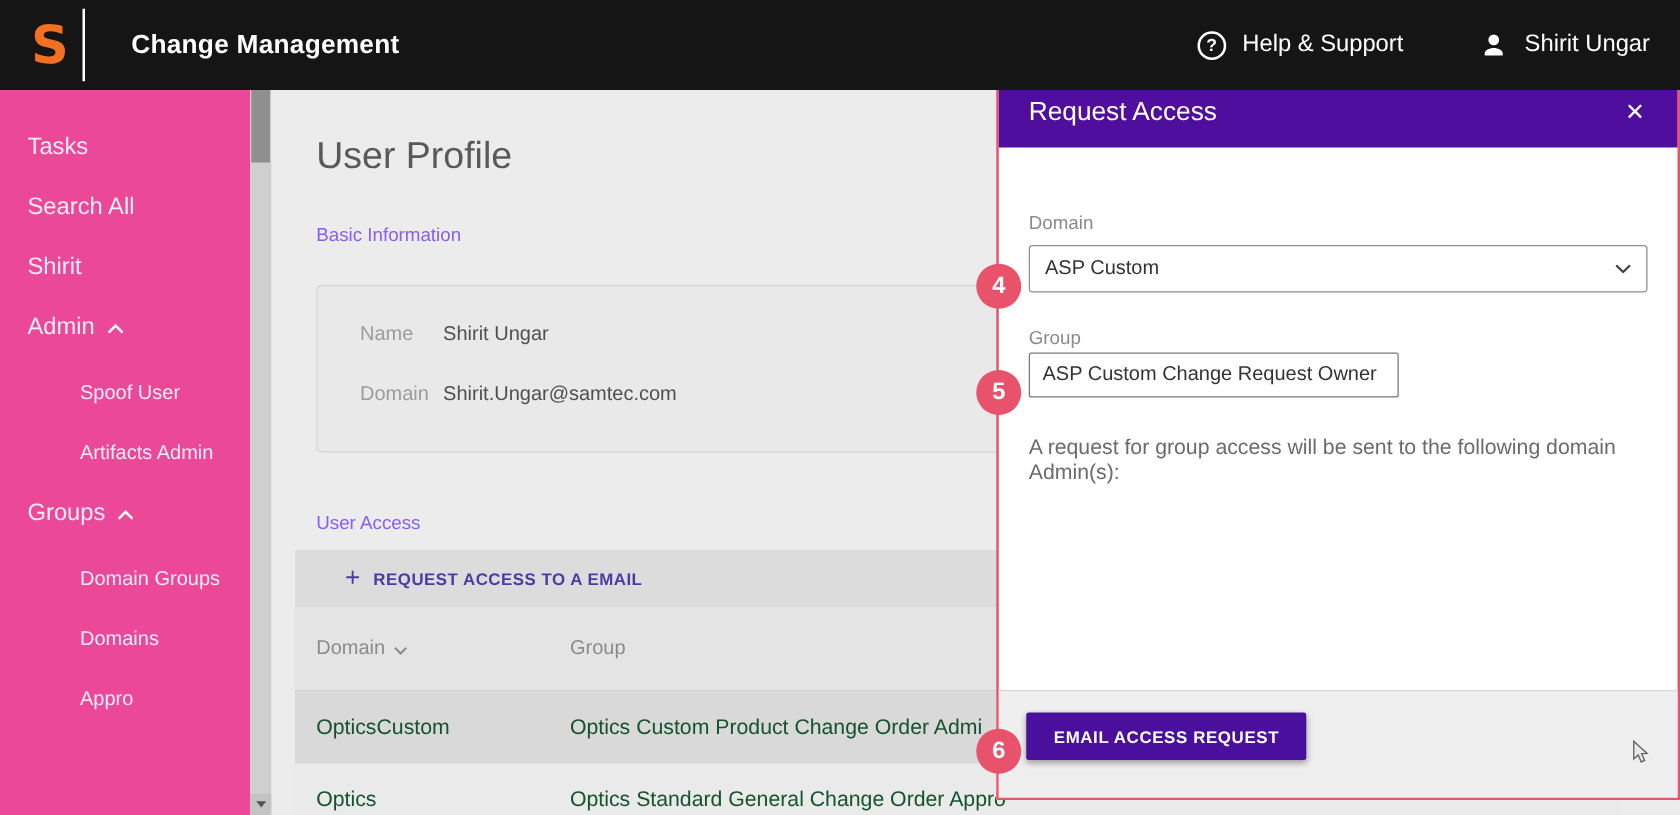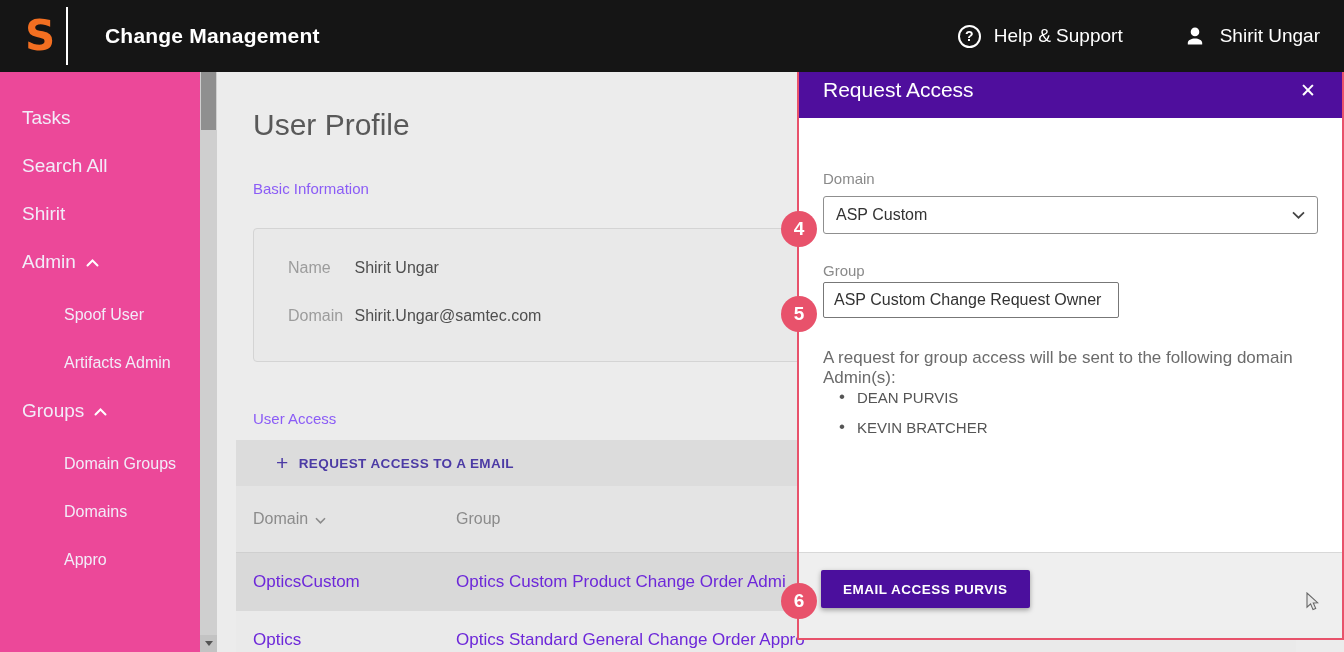--- a/index.html
+++ b/index.html
@@ -89,21 +89,21 @@
     display: flex; align-items: center; gap: 10px; color: #4c3ba5; cursor: pointer;
     font-size: 13.5px; font-weight: bold; letter-spacing: .4px;
   }
   .plus-glyph { font-size: 21px; font-weight: 400; line-height: 1; margin-top: -2px; }
   .thead {
     height: 67px; background: #e4e4e4; border-bottom: 1px solid #cfcfcf;
     display: flex; align-items: center; color: #8b8b8b; font-size: 16px;
   }
   .col-domain { padding-left: 17px; width: 220px; display: flex; align-items: center; gap: 7px; }
   .col-group { flex: 1; }
-  .trow { height: 58px; display: flex; align-items: center; font-size: 17px; color: #6d28d9; }
+  .trow { height: 58px; display: flex; align-items: center; font-size: 17px; color: #14532d; }
   .r-odd { background: #d9d9d9; }
   .r-even { background: #eaeaea; }
   .cell-domain { padding-left: 17px; width: 220px; }
   .cell-group { flex: 1; white-space: nowrap; overflow: hidden; }
 
   
   .panel {
     position: absolute; left: 797px; top: 60px; width: 547px; height: 580px;
     background: #ffffff; border: 2px solid #e8526b; z-index: 30;
   }
@@ -291,27 +291,23 @@
       <svg width="13" height="8" viewBox="0 0 13 8" fill="none" stroke="#444" stroke-width="1.7">
           <path d="M1 1.3 L6.5 6.7 L12 1.3"></path>
         </svg>
     </span>
   </div>
 
   <span class="fld-label lbl-group">Group</span>
   <input class="text-input" type="text" value="ASP Custom Change Request Owner" style="">
 
   <p class="notice">A request for group access will be sent to the following domain Admin(s):</p>
-  <ul class="admins">
-    <li>DEAN PURVIS</li>
-    <li>KEVIN BRATCHER</li>
-  </ul>
 
   <div class="panel-footer">
-    <button class="submit-btn">EMAIL ACCESS PURVIS</button>
+    <button class="submit-btn">EMAIL ACCESS REQUEST</button>
   </div>
 </aside>
 
 <div class="ann ann4">4</div>
 <div class="ann ann5">5</div>
 <div class="ann ann6">6</div>
 
 <div class="cursor">
   <svg width="16" height="20" viewBox="0 0 16 20">
     <path d="M1 1 L1 15.2 L4.6 11.9 L7 17.6 L9.7 16.4 L7.3 10.9 L11.6 10.7 Z" fill="#e9e9e9" stroke="#666" stroke-width="1.1"></path>

